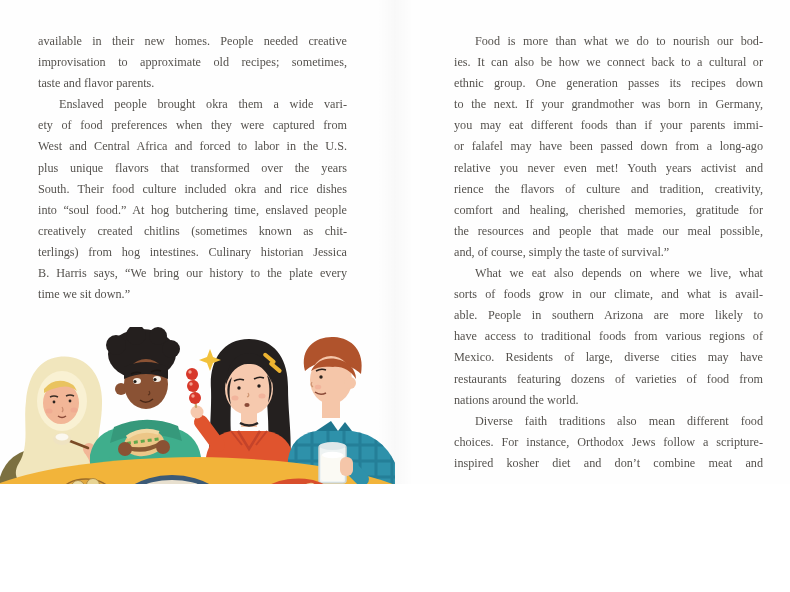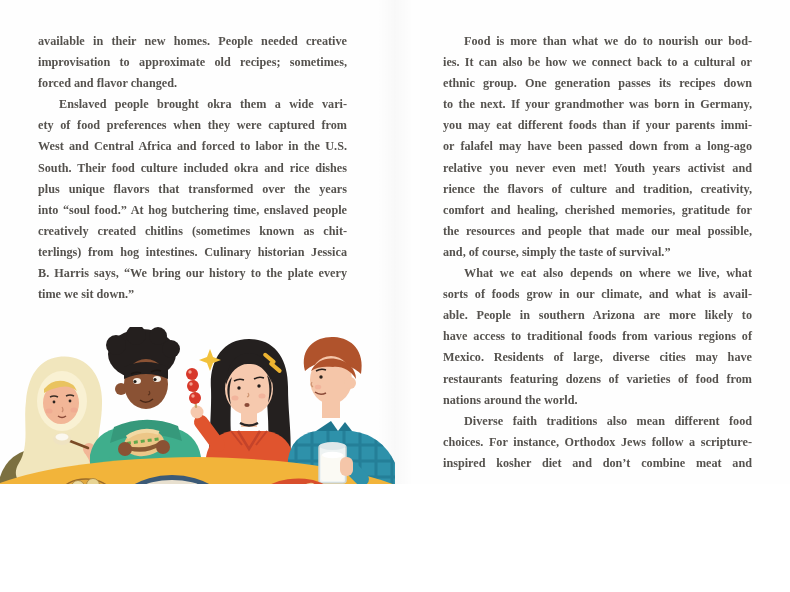--- a/index.html
+++ b/index.html
@@ -1,32 +1,31 @@
 <!DOCTYPE html>
 <html><head>
 <meta charset="utf-8">
 <style>
   html,body { margin:0; padding:0; background:#ffffff; }
   .spread {
     position:relative; width:790px; height:484px; background:#fefefe;
     font-family:"Liberation Serif","DejaVu Serif",serif;
     overflow:hidden;
-    font-weight:bold;
   }
   .gutter {
     position:absolute; left:377px; top:0; width:36px; height:592px;
     background:linear-gradient(90deg, rgba(0,0,0,0) 0%, rgba(0,0,0,0.025) 50%, rgba(0,0,0,0) 100%);
     pointer-events:none;
   }
   .text-block {
     position:absolute; top:31px; width:309px;
     color:#55524e; font-size:12.2px;
   }
   .text-left  { left:38px; }
-  .text-right { left:443px; }
+  .text-right { left:454px; }
   .line { height:21.1px; line-height:21.1px; white-space:nowrap; }
   .line.jfull { text-align:justify; text-align-last:justify; white-space:normal; }
   .line.indent { text-indent:21px; }
   .page-number {
     position:absolute; left:443px; top:556px; width:309px;
     text-align:center; color:#9b9b9b; font-size:12.5px;
   }
   .illustration { position:absolute; left:0; top:327px; width:395px; height:265px; }
   svg { display:block; }
 </style>
@@ -34,26 +33,26 @@
 <body>
 
 <div class="spread">
 
   <div class="gutter"></div>
 
   <div>
     <div class="text-block text-left">
         <div class="line jfull">available in their new homes. People needed creative</div>
         <div class="line jfull">improvisation to approximate old recipes; sometimes,</div>
-        <div class="line">forced and flavor changed.</div>
+        <div class="line">taste and flavor parents.</div>
         <div class="line indent jfull">Enslaved people brought okra them a wide vari-</div>
         <div class="line jfull">ety of food preferences when they were captured from</div>
         <div class="line jfull">West and Central Africa and forced to labor in the U.S.</div>
+        <div class="line jfull">plus unique flavors that transformed over the years</div>
         <div class="line jfull">South. Their food culture included okra and rice dishes</div>
-        <div class="line jfull">plus unique flavors that transformed over the years</div>
         <div class="line jfull">into “soul food.” At hog butchering time, enslaved people</div>
         <div class="line jfull">creatively created chitlins (sometimes known as chit-</div>
         <div class="line jfull">terlings) from hog intestines. Culinary historian Jessica</div>
         <div class="line jfull">B. Harris says, “We bring our history to the plate every</div>
         <div class="line">time we sit down.”</div>
       </div>
 
     <div class="illustration">
       <svg width="395" height="265" viewBox="0 0 395 265" xmlns="http://www.w3.org/2000/svg">
         <defs>

